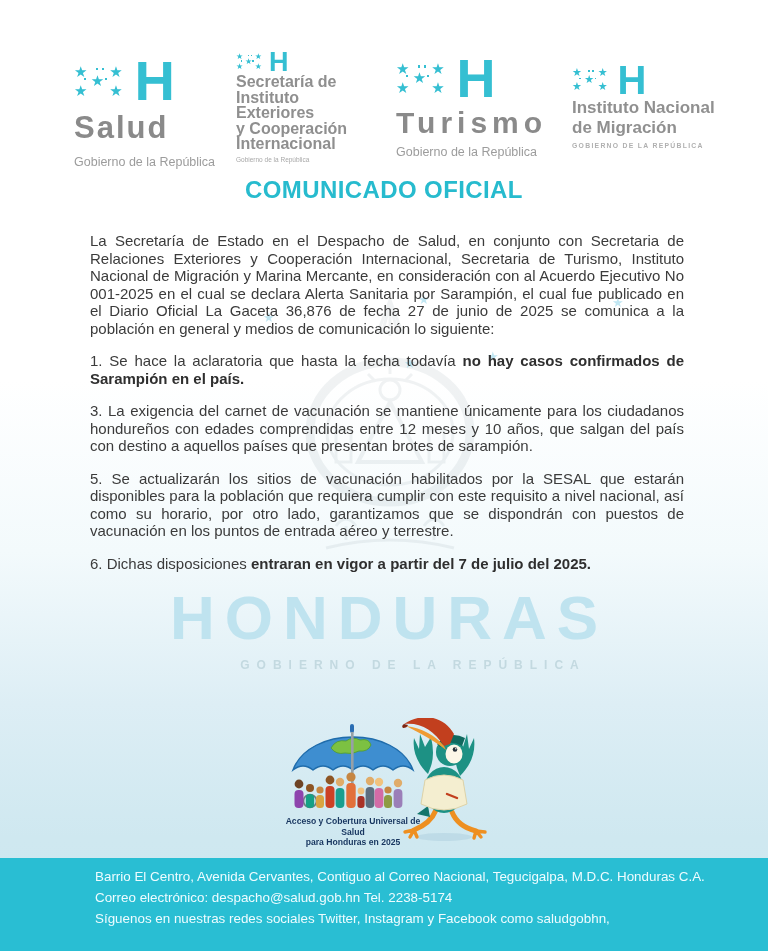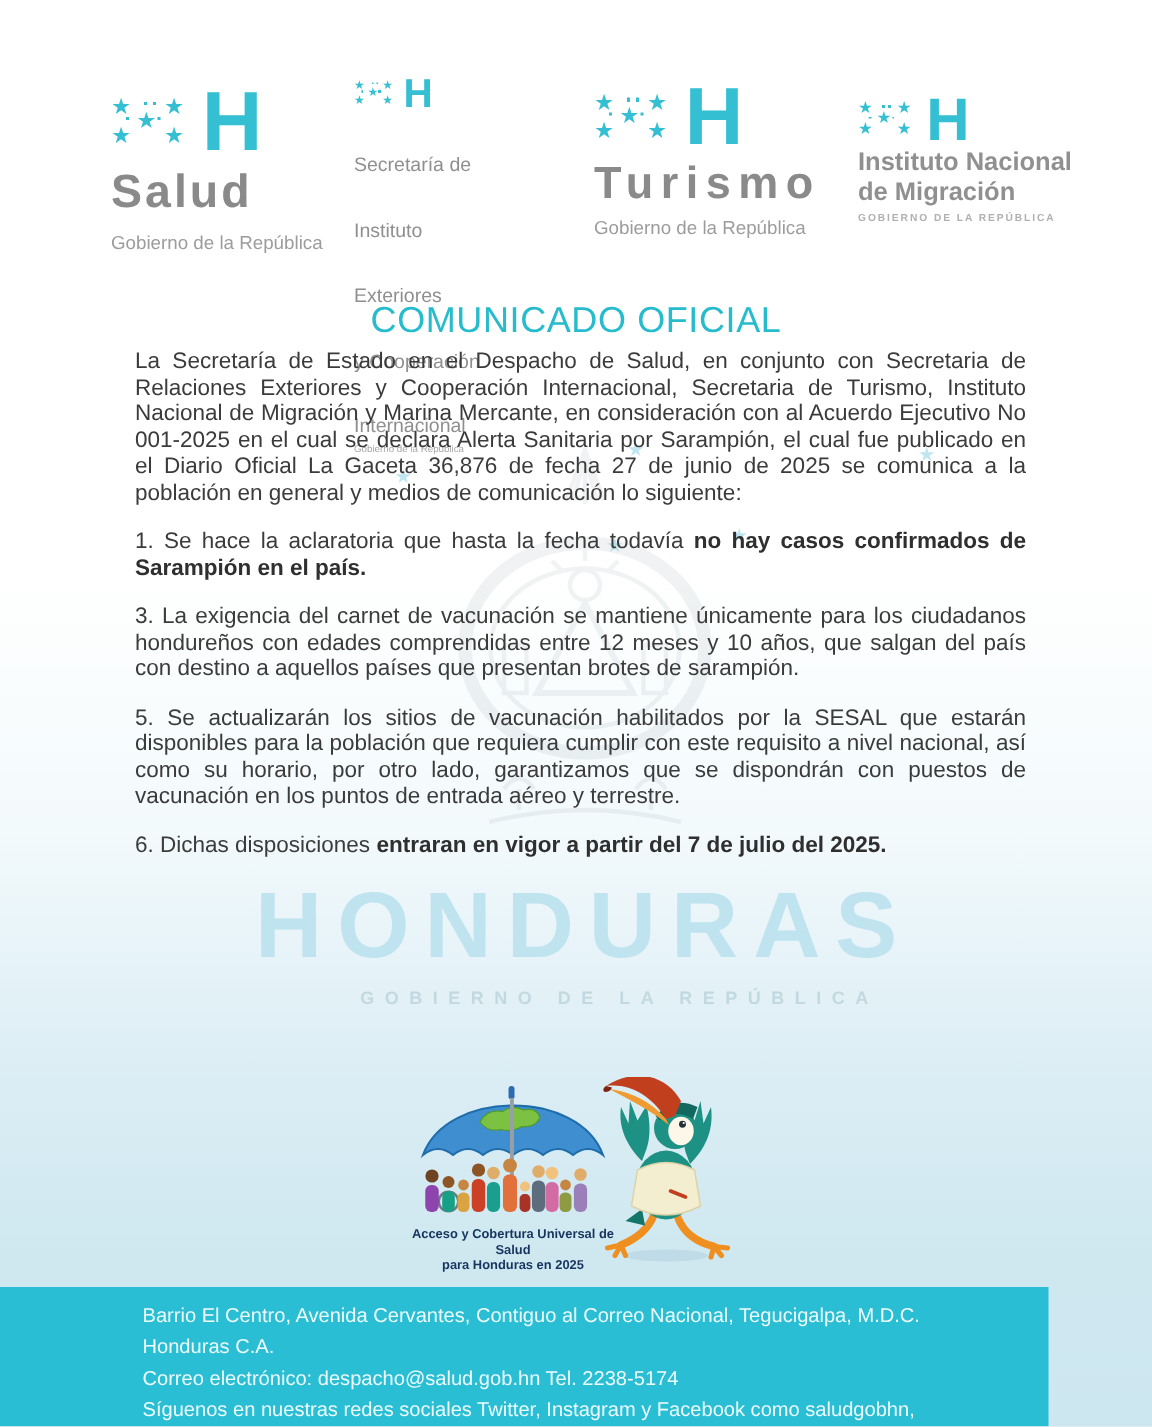--- a/index.html
+++ b/index.html
@@ -27,58 +27,58 @@
 
   .logo-salud { left:74px; top:6px; }
   .logo-salud .stars{ font-size:15px; margin-right:8px; }
   .logo-salud .logo-h{ font-size:56px; }
   .logo-salud .logo-name{ font-size:31px; letter-spacing:2px; margin-top:4px; }
   .logo-salud .logo-sub{ font-size:12.5px; margin-top:9px; }
 
   .logo-sre { left:236px; top:0; }
   .logo-sre .stars{ font-size:8px; margin-right:5px; }
   .logo-sre .logo-h{ font-size:27px; }
-  .logo-sre .l{ font-size:13px; font-weight:400; color:#8f8f8f; line-height:15.5px;margin-top:28px; }
+  .logo-sre .l{ font-size:16px; font-weight:700; color:#8f8f8f; line-height:15.5px; }
   .logo-sre .logo-sub{ font-size:6.5px; margin-top:4px; color:#a8a8a8; }
 
   .logo-turismo { left:396px; top:4px; }
   .logo-turismo .stars{ font-size:15px; margin-right:8px; }
   .logo-turismo .logo-h{ font-size:54px; }
   .logo-turismo .logo-name{ font-size:30px; letter-spacing:5px; margin-top:3px; }
   .logo-turismo .logo-sub{ font-size:12.5px; margin-top:5px; }
 
   .logo-inm { left:572px; top:12px; }
   .logo-inm .stars{ font-size:11px; margin-right:7px; }
   .logo-inm .logo-h{ font-size:40px; }
   .logo-inm .l{ font-size:17px; font-weight:700; color:#909090; line-height:19.5px; }
   .logo-inm .logo-sub{ font-size:6.8px; font-weight:700; letter-spacing:1.3px; color:#b0b0b0; margin-top:5px; }
 
   
-  .title { position:absolute; top:200px; left:0; width:768px; text-align:center;
-           font-size:24px; font-weight:400; letter-spacing:0.4px; color:#27bbce; z-index:2; }
+  .title { position:absolute; top:176px; left:0; width:768px; text-align:center;
+           font-size:24px; font-weight:700; letter-spacing:0.4px; color:#27bbce; z-index:2; }
   .content { position:absolute; left:90px; top:232px; width:594px; z-index:2;
              font-size:15px; line-height:17.5px; color:#3b3b3b; text-align:justify; }
   .content p { margin:0 0 15px 0; }
   .content .b { font-weight:700; color:#2f2f2f; }
 
   
   .wm-honduras { position:absolute; left:170px; top:582px; font-size:62px; font-weight:800;
                  letter-spacing:10px; color:#bfe3ef; z-index:0; white-space:nowrap;text-align:right; }
   .wm-gob { position:absolute; left:178px; top:658px; width:470px; text-align:center;
             font-size:12px; font-weight:700; letter-spacing:7px; color:#c3d9e0; z-index:0; }
   .wm-emblem { position:absolute; left:296px; top:290px; opacity:0.08; z-index:0; }
   .wm-star { position:absolute; color:#8fd3e8; opacity:0.55; font-size:13px; z-index:0; }
 
   
-  .umbrella-wrap { position:absolute; left:272px; top:724px; width:140px; text-align:center; z-index:2; }
+  .umbrella-wrap { position:absolute; left:283px; top:724px; width:140px; text-align:center; z-index:2; }
   .caption { font-size:8.6px; font-weight:700; color:#17355f; line-height:10.5px; margin-top:2px; }
   .toucan-wrap { position:absolute; left:392px; top:718px; z-index:2; }
 
   
-  .footer { position:absolute; left:0; top:858px; width:699px; height:93px; background:#29bed3; z-index:3; }
+  .footer { position:absolute; left:0; top:858px; width:768px; height:93px; background:#29bed3; z-index:3; }
   .footer-inner { padding:8px 30px 0 95px; }
   .footer-inner div { font-size:13.4px; line-height:21px; color:#eefcff; font-weight:500; }
 </style>
 </head>
 <body>
 
 <div class="page">
 
   <div class="wm-honduras">HONDURAS</div>
   <div class="wm-gob">GOBIERNO DE LA REPÚBLICA</div>

